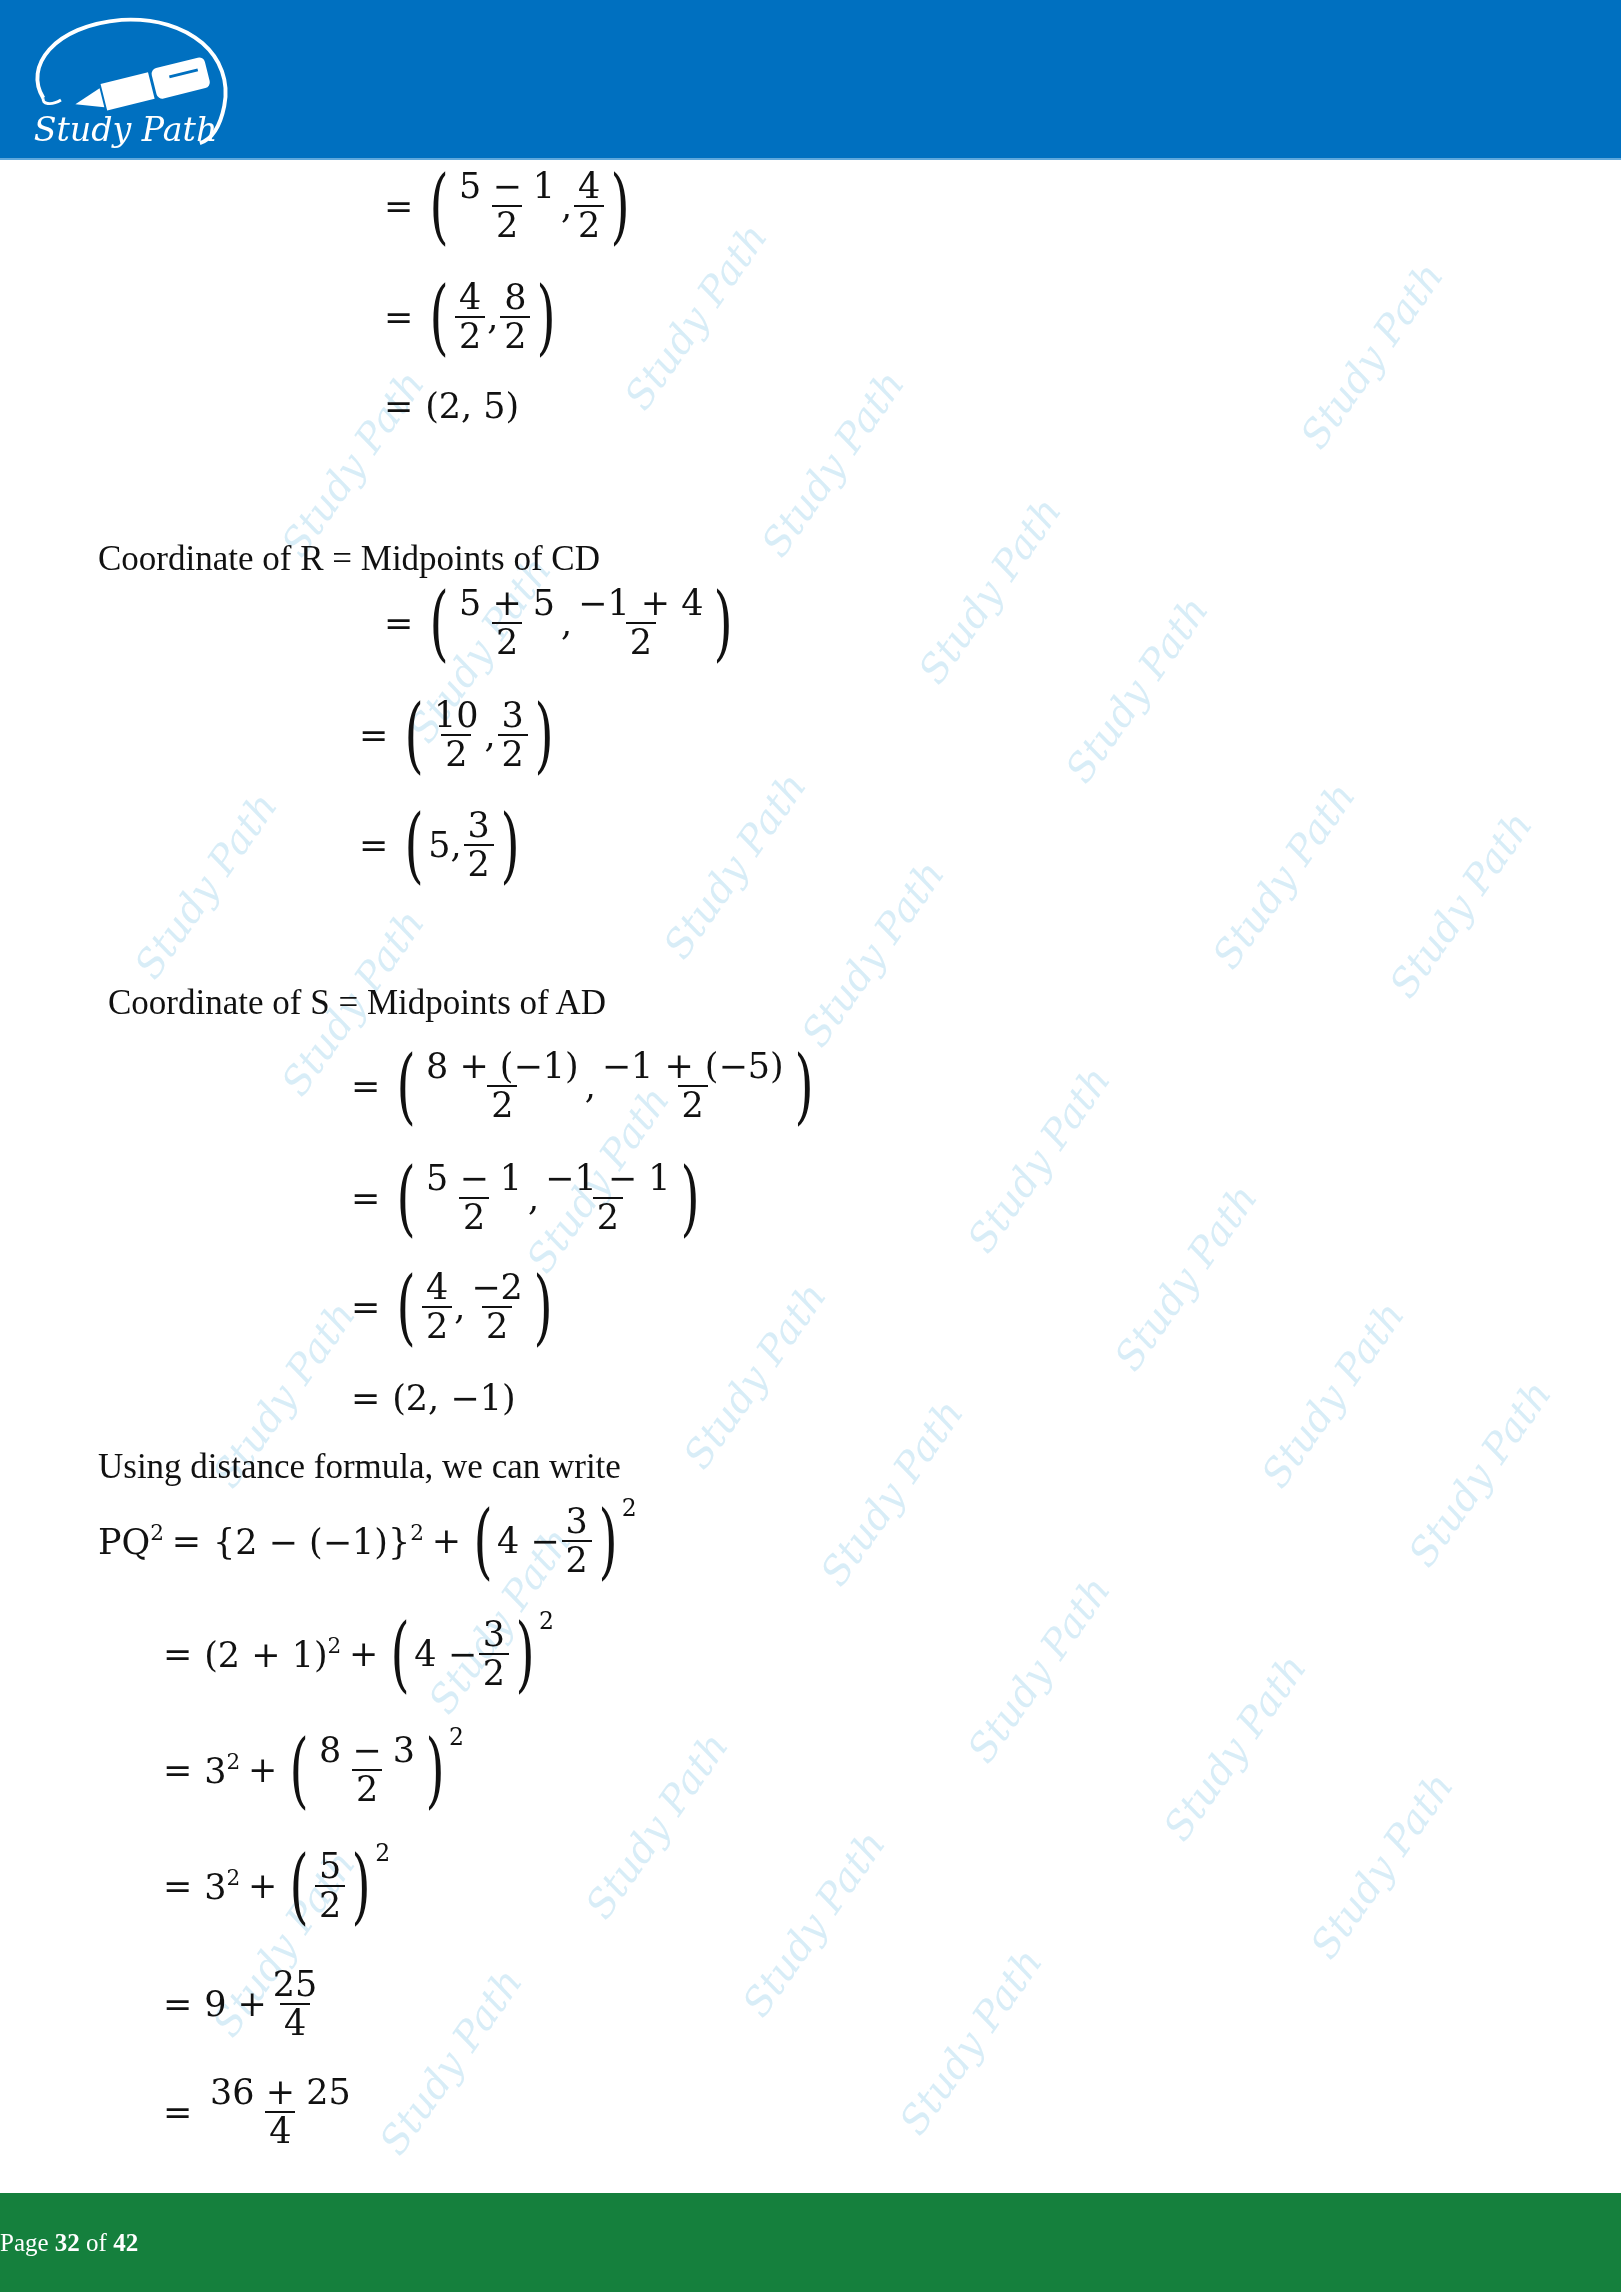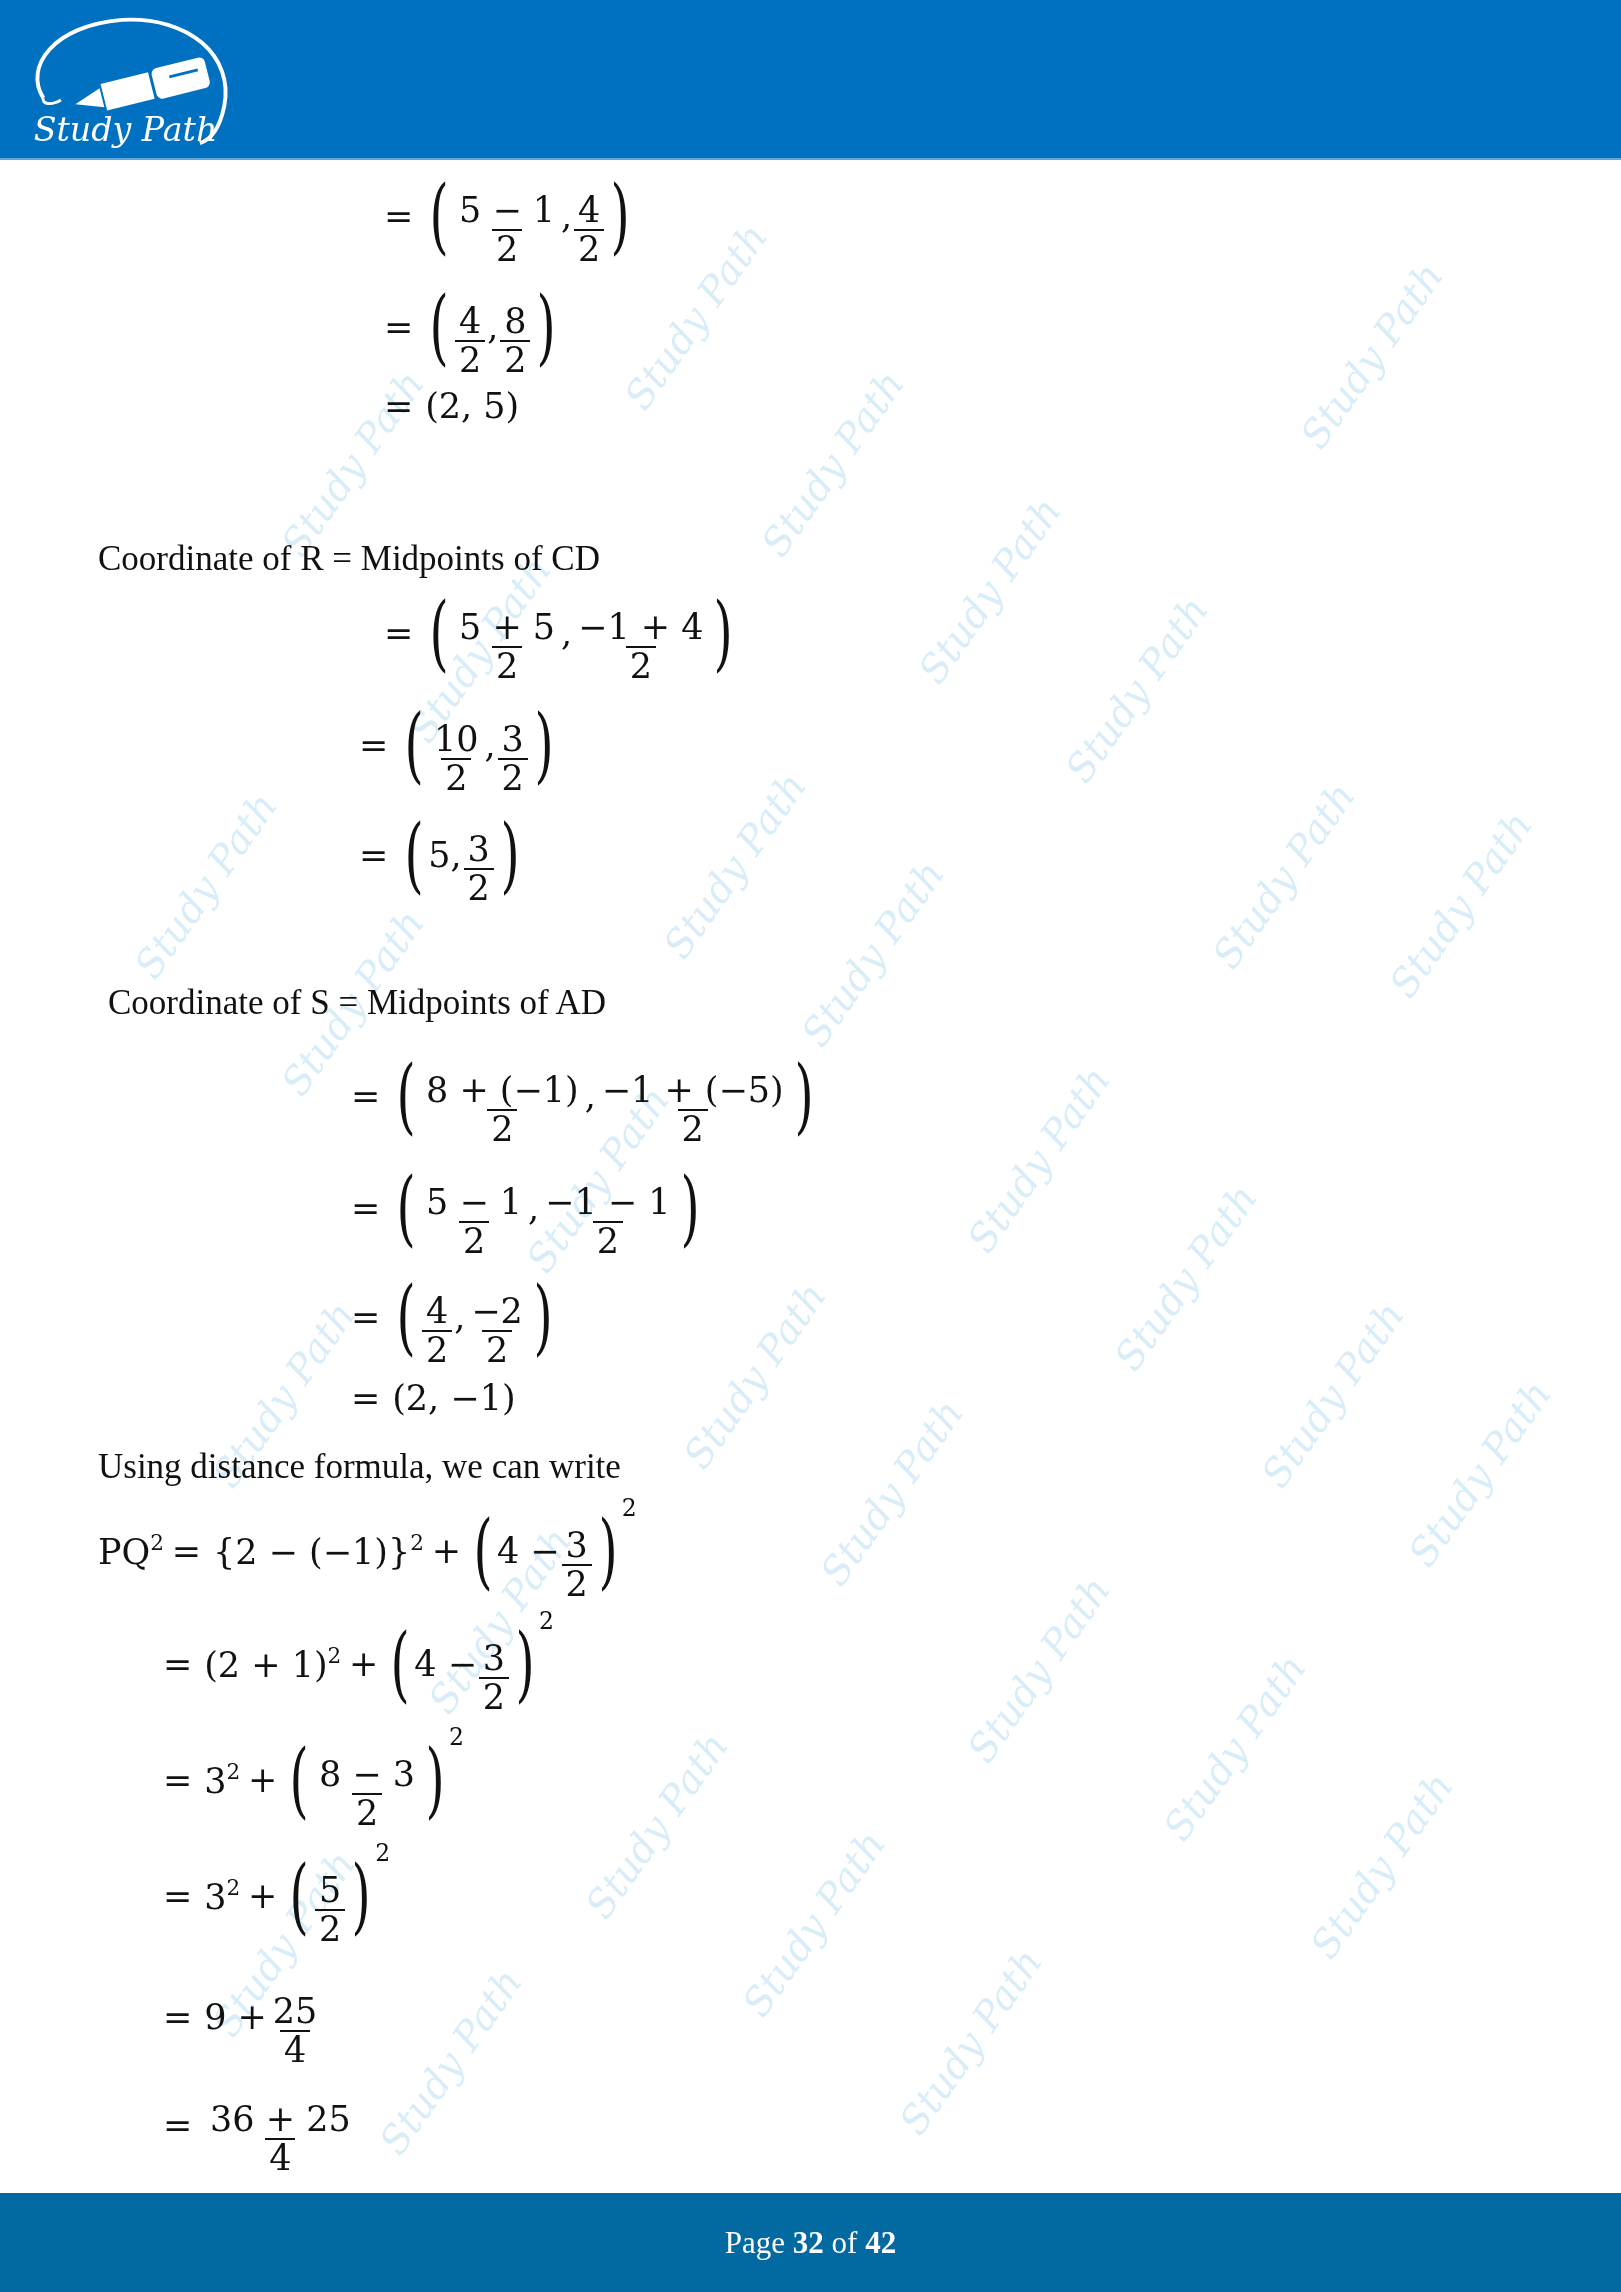--- a/index.html
+++ b/index.html
@@ -12,39 +12,39 @@
     position: absolute; left: 0; top: 0; width: 1621px; height: 158px;
     background: #0070C0; border-bottom: 2px solid #5fa8dc;
   }
   .header-lines {
     position: absolute; left: 0; top: 7.8px; width: 1621px; text-align: center;
     color: #ffffff; font-family: "Liberation Serif", serif; font-size: 33px; line-height: 45px;
   }
   .logo { position: absolute; left: 13.7px; top: 7.8px; width: 223px; height: 145px; }
   .footer {
     position: absolute; left: 0; top: 2193px; width: 1621px; height: 100px;
-    background: #0369a1; color: #fff; text-align: center;
-    font-family: "Liberation Serif", serif; font-size: 31px; line-height: 100px;
+    background: #15803d; color: #fff; text-align: left;
+    font-family: "Liberation Serif", serif; font-size: 25px; line-height: 100px;
   }
   .footer .num { font-weight: bold; }
   .wm {
     position: absolute; color: #cfe9f6; font-family: "DejaVu Serif", serif; font-style: italic;
     font-size: 39px; transform: rotate(-55deg); transform-origin: center; white-space: nowrap;
     pointer-events: none; opacity: 0.8;
   }
   .line {
     position: absolute; font-size: 35px; white-space: nowrap;
     display: flex; align-items: center;
   }
   .text { font-family: "Liberation Serif", serif; font-size: 35px; }
   .frac {
     display: inline-flex; flex-direction: column; align-items: center;
     vertical-align: middle; margin: 0 2px; line-height: 1.05;
   }
-  .frac .num { padding: 0 3.9px; margin-top: 27px; }
+  .frac .num { padding: 0 3.9px; }
   .frac .den { border-top: 2.5px solid #111; padding: 0 3.9px; }
   .paren { font-size: 82px; font-weight: 200; line-height: 1; transform: scaleX(0.6); display: inline-block; margin: 0 -2px; }
   sup { font-size: 21.6px; vertical-align: 13.7px; }
   .sup-big { font-size: 23.5px; align-self: flex-start; margin-top: -5.9px; }
   .eq { margin-right: 11.8px; }
   .sp { display: inline-block; width: 7.8px; }
 </style>
 </head>
 <body>
 

